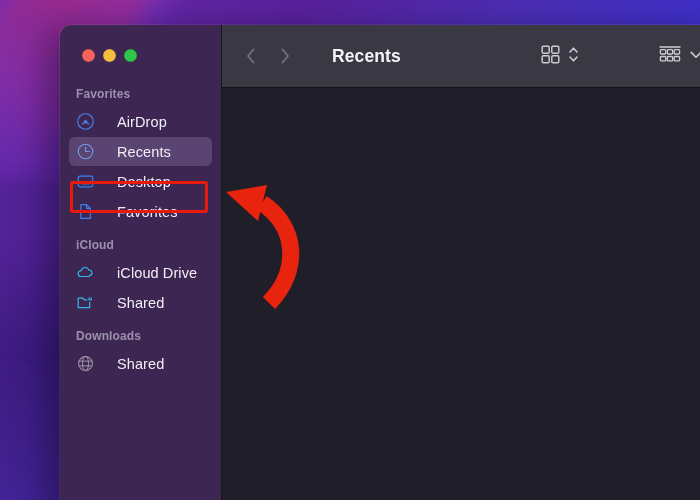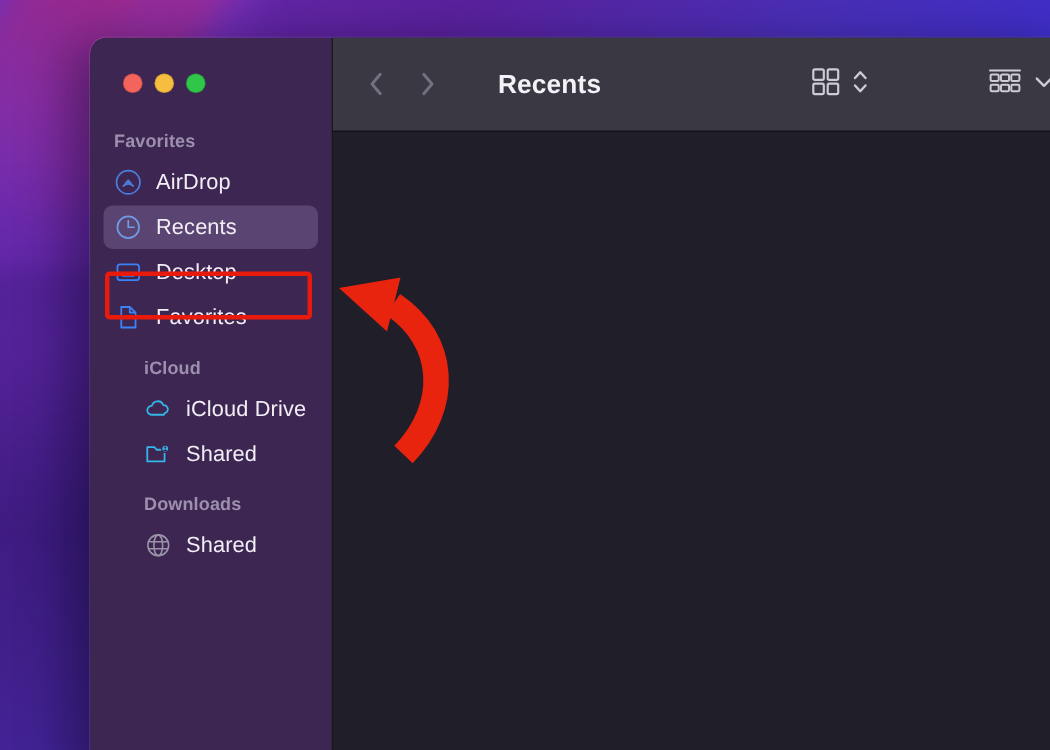--- a/index.html
+++ b/index.html
@@ -107,30 +107,30 @@
   #sidebar-scroll { padding-top: 62px; }
 
   .sb-group-title {
     color: #9d90ae;
     font-size: 12px;
     font-weight: 700;
     letter-spacing: 0.1px;
     padding: 0 0 6px 16px;
   }
   .sb-group { margin-bottom: 12px; }
-  .sb-group.gap-top { margin-top: 12px; padding-left: 20px; }
+  .sb-group.gap-top { margin-top: 12px; }
 
   .sb-item {
     display: flex;
     align-items: center;
     height: 29px;
     margin: 0 9px 1px 9px;
     padding-left: 7px;
     border-radius: 6px;
-    gap: 9px;
+    gap: 22px;
     position: relative;
   }
   .sb-item.selected { background: #5a4572; }
   .sb-icon {
     width: 19px; height: 19px;
     flex: 0 0 19px;
     display: flex; align-items: center; justify-content: center;
   }
   .sb-label {
     color: #f2eef6;

